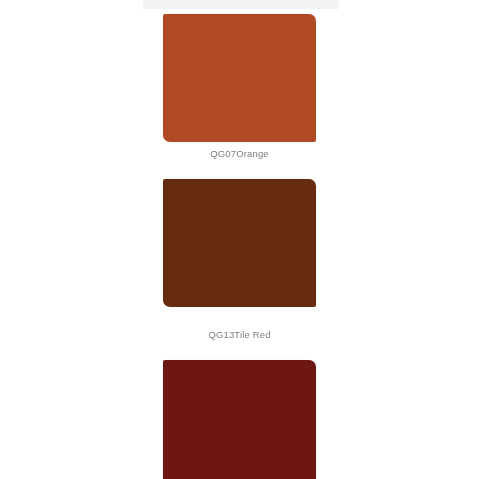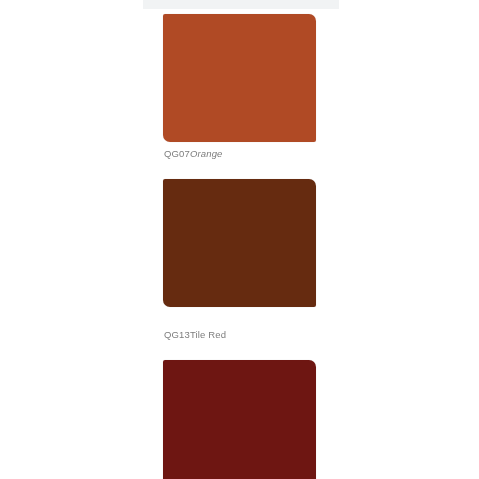--- a/index.html
+++ b/index.html
@@ -37,21 +37,21 @@
     display: flex;
     flex-direction: column;
     align-items: center;
     gap: 19px;
   }
 
   .swatch-card {
     width: 153px;
     display: flex;
     flex-direction: column;
-    align-items: flex-start;
+    align-items: center;
   }
 
   .swatch-chip {
     width: 153px;
     height: 128px;
     border-radius: 2px 7px 2px 7px;
     box-shadow: 0 0 0 0.5px rgba(0,0,0,0.04);
   }
 
   .swatch-meta {
@@ -77,21 +77,21 @@
 <body style="background: rgb(255, 255, 255);">
 
 <div id="top-band" style="background: rgb(241, 243, 244);"></div>
 
 <div id="swatch-list">
 
   <div class="swatch-card">
     <div class="swatch-chip" style="background-color: rgb(176, 74, 37);"></div>
     <div class="swatch-meta">
       <span class="swatch-code" style="color: rgb(125, 125, 125);">QG07</span>
-      <span class="swatch-name" style="color: rgb(125, 125, 125); font-style: italic;">Orange</span>
+      <span class="swatch-name" style="color: rgb(125, 125, 125);">Orange</span>
     </div>
   </div>
 
   <div class="swatch-card">
     <div class="swatch-chip" style="background-color: rgb(102, 43, 16);"></div>
     <div class="swatch-meta">
       <span class="swatch-code" style="color: rgb(125, 125, 125);">QG13</span>
       <span class="swatch-name" style="color: rgb(125, 125, 125); margin-top: 16px;">Tile Red</span>
     </div>
   </div>

